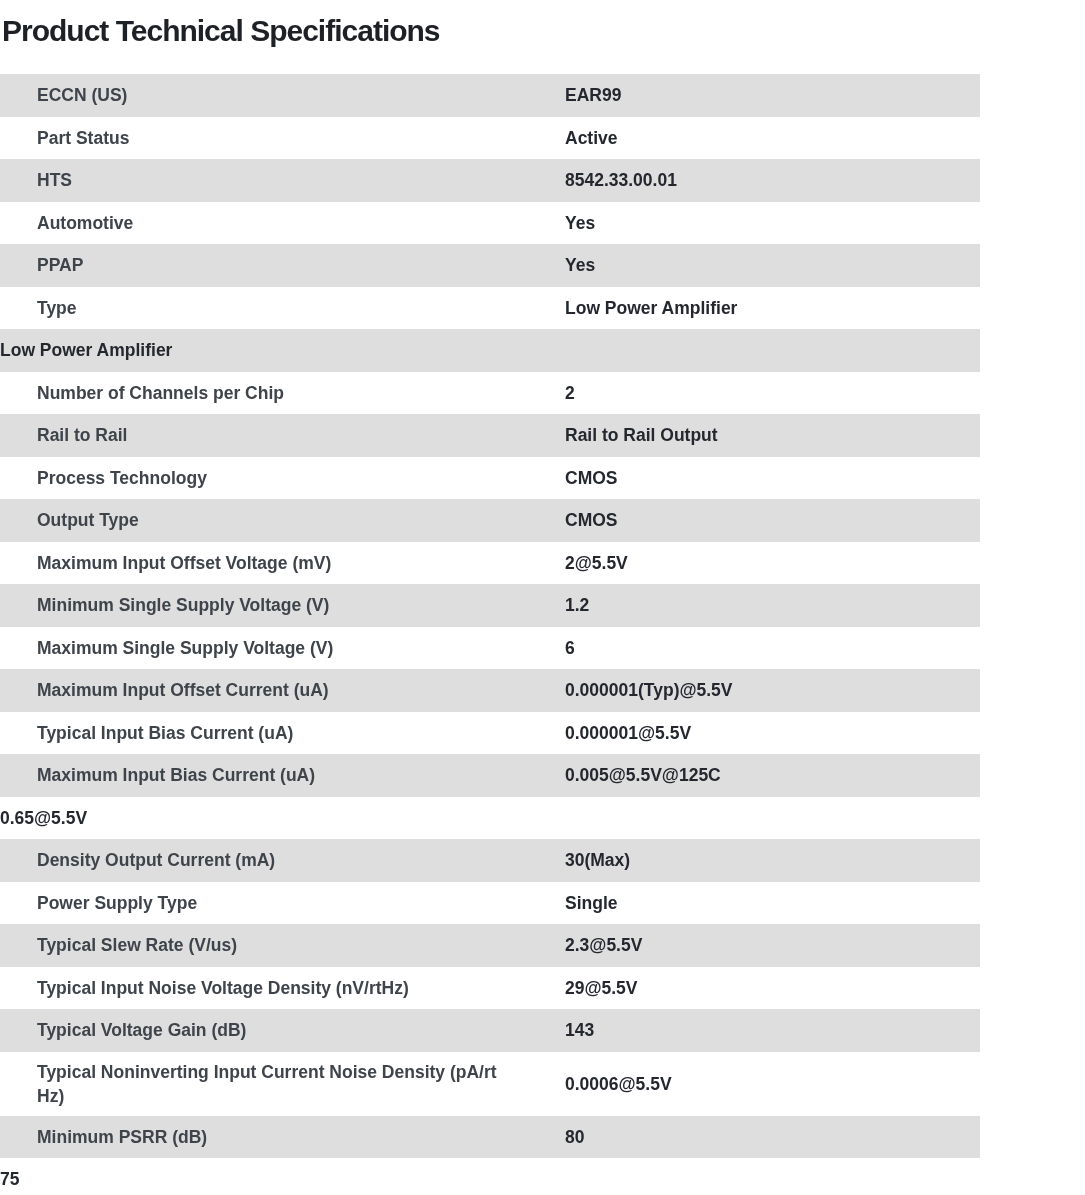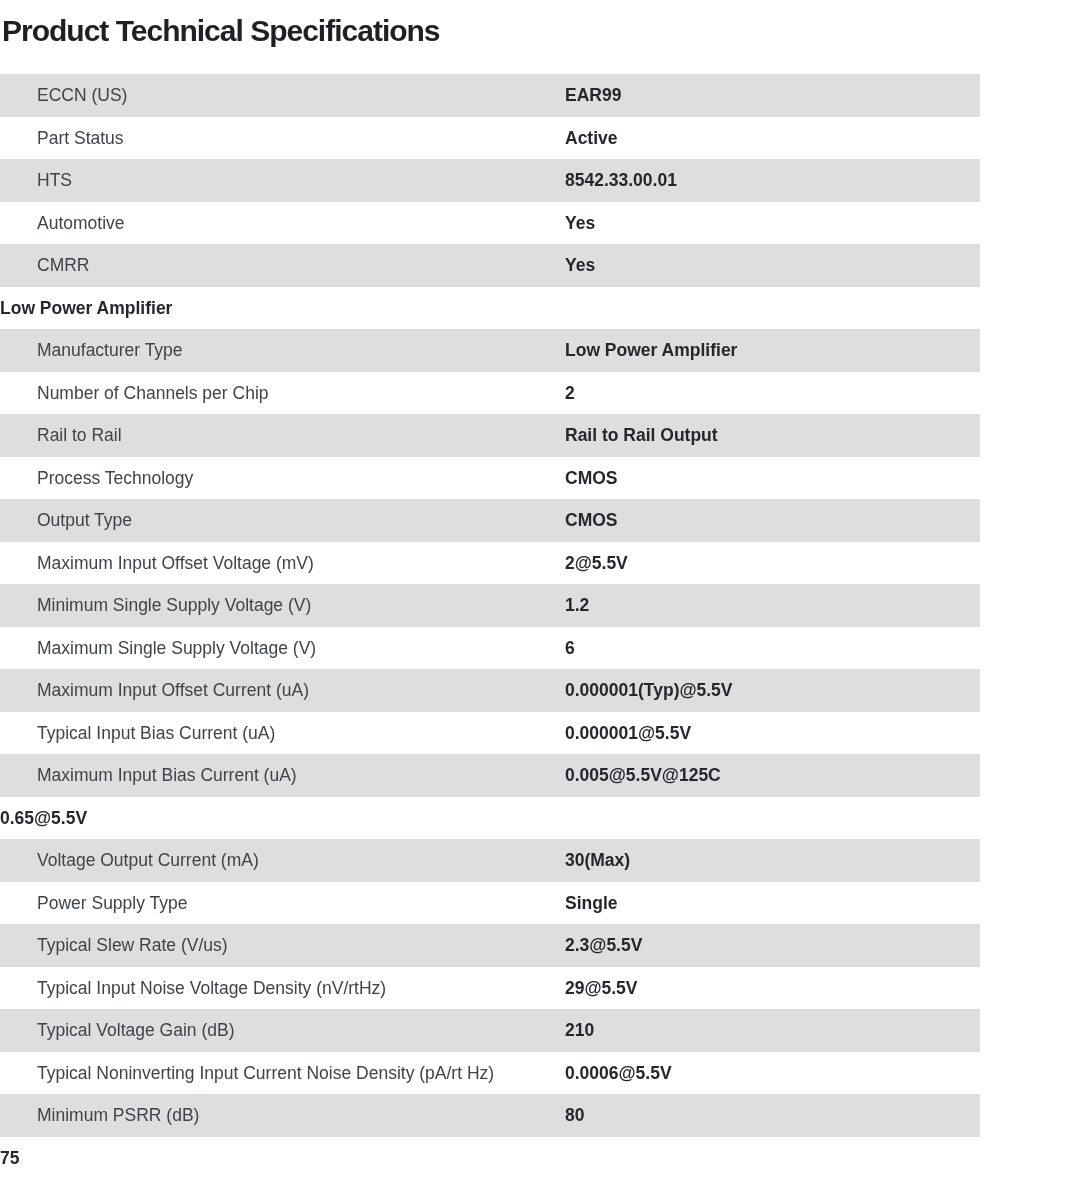--- a/index.html
+++ b/index.html
@@ -40,21 +40,21 @@
   .spec-row.alt {
     background: var(--row-alt-bg);
   }
   .spec-label {
     flex: 0 0 565px;
     box-sizing: border-box;
     padding-left: 37px;
     padding-right: 48px;
     font-size: 17.5px;
     line-height: 24px;
-    font-weight: 400;
+    font-weight: 700;
     color: var(--label-color);
   }
   .spec-value {
     flex: 1 1 auto;
     box-sizing: border-box;
     padding-right: 4px;
     font-size: 17.5px;
     line-height: 24px;
     font-weight: 700;
     color: var(--value-color);
@@ -77,28 +77,28 @@
   </div>
       <div class="spec-row alt">
     <div class="spec-label">HTS</div>
     <div class="spec-value">8542.33.00.01</div>
   </div>
       <div class="spec-row">
     <div class="spec-label">Automotive</div>
     <div class="spec-value">Yes</div>
   </div>
       <div class="spec-row alt">
-    <div class="spec-label">CMRR</div>
+    <div class="spec-label">PPAP</div>
     <div class="spec-value">Yes</div>
   </div>
       <div class="spec-row">
+    <div class="spec-label">Type</div>
     <div class="spec-value">Low Power Amplifier</div>
   </div>
       <div class="spec-row alt">
-    <div class="spec-label">Manufacturer Type</div>
     <div class="spec-value">Low Power Amplifier</div>
   </div>
       <div class="spec-row">
     <div class="spec-label">Number of Channels per Chip</div>
     <div class="spec-value">2</div>
   </div>
       <div class="spec-row alt">
     <div class="spec-label">Rail to Rail</div>
     <div class="spec-value">Rail to Rail Output</div>
   </div>
@@ -131,38 +131,38 @@
     <div class="spec-value">0.000001@5.5V</div>
   </div>
       <div class="spec-row alt">
     <div class="spec-label">Maximum Input Bias Current (uA)</div>
     <div class="spec-value">0.005@5.5V@125C</div>
   </div>
       <div class="spec-row">
     <div class="spec-value">0.65@5.5V</div>
   </div>
       <div class="spec-row alt">
-    <div class="spec-label">Voltage Output Current (mA)</div>
+    <div class="spec-label">Density Output Current (mA)</div>
     <div class="spec-value">30(Max)</div>
   </div>
       <div class="spec-row">
     <div class="spec-label">Power Supply Type</div>
     <div class="spec-value">Single</div>
   </div>
       <div class="spec-row alt">
     <div class="spec-label">Typical Slew Rate (V/us)</div>
     <div class="spec-value">2.3@5.5V</div>
   </div>
       <div class="spec-row">
     <div class="spec-label">Typical Input Noise Voltage Density (nV/rtHz)</div>
     <div class="spec-value">29@5.5V</div>
   </div>
       <div class="spec-row alt">
     <div class="spec-label">Typical Voltage Gain (dB)</div>
-    <div class="spec-value">210</div>
+    <div class="spec-value">143</div>
   </div>
       <div class="spec-row">
     <div class="spec-label">Typical Noninverting Input Current Noise Density (pA/rt Hz)</div>
     <div class="spec-value">0.0006@5.5V</div>
   </div>
       <div class="spec-row alt">
     <div class="spec-label">Minimum PSRR (dB)</div>
     <div class="spec-value">80</div>
   </div>
       <div class="spec-row">

